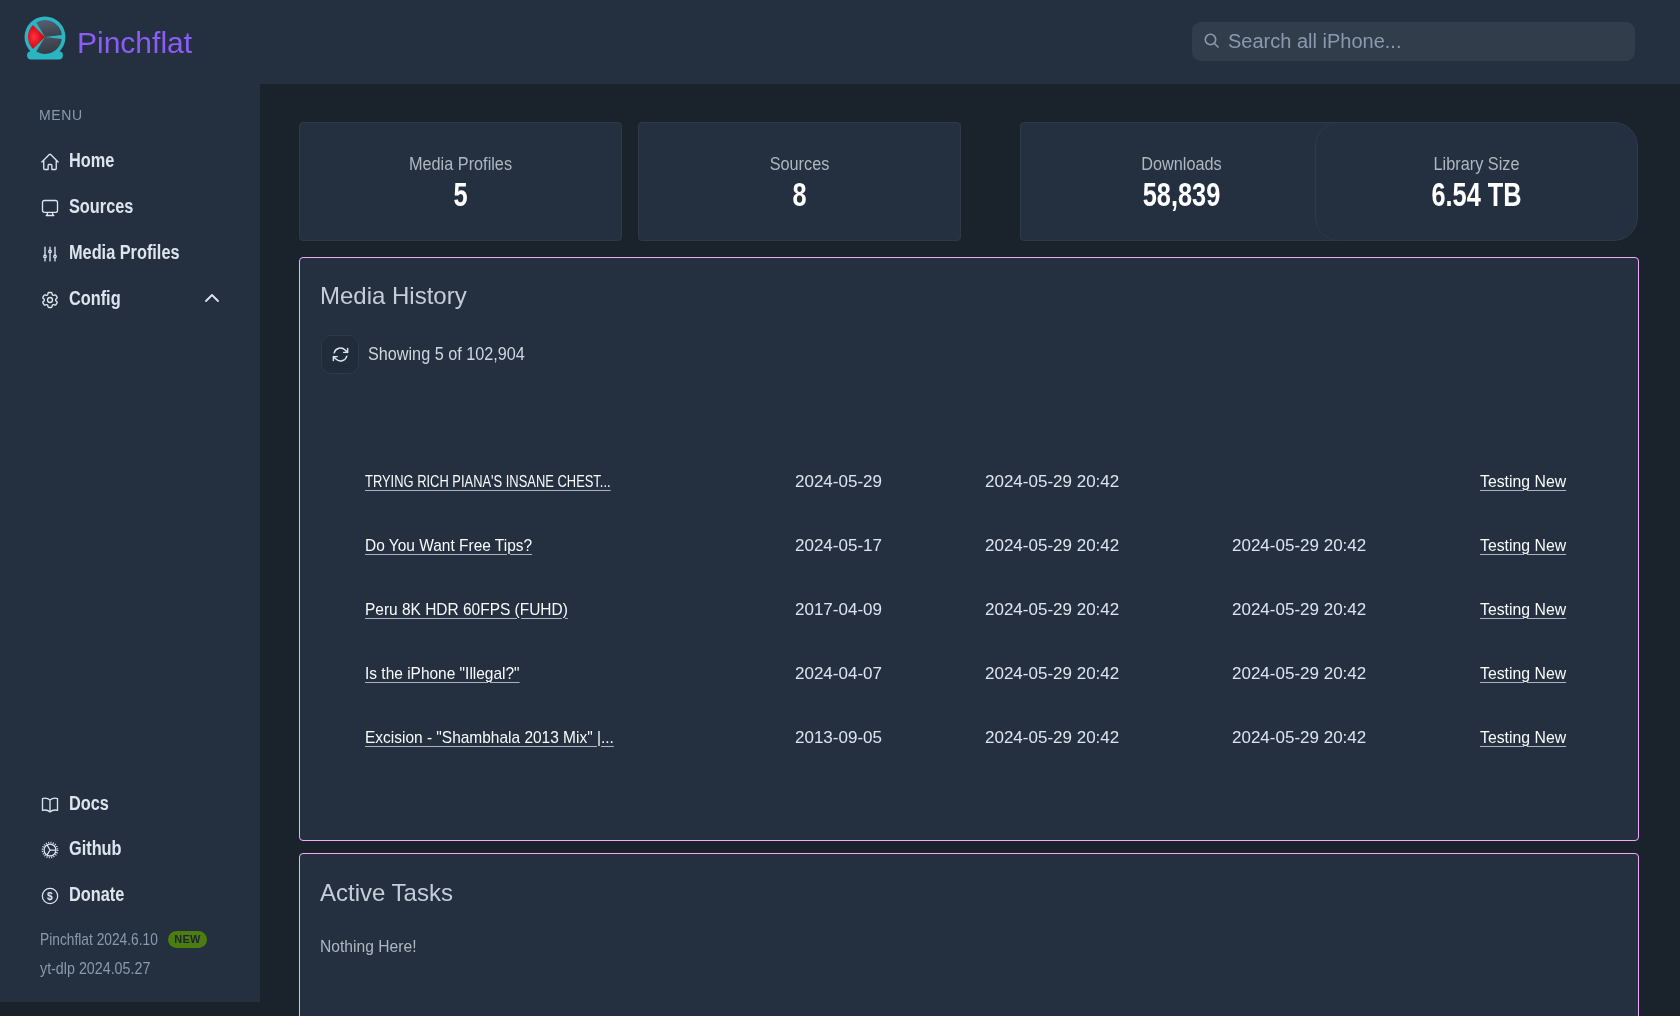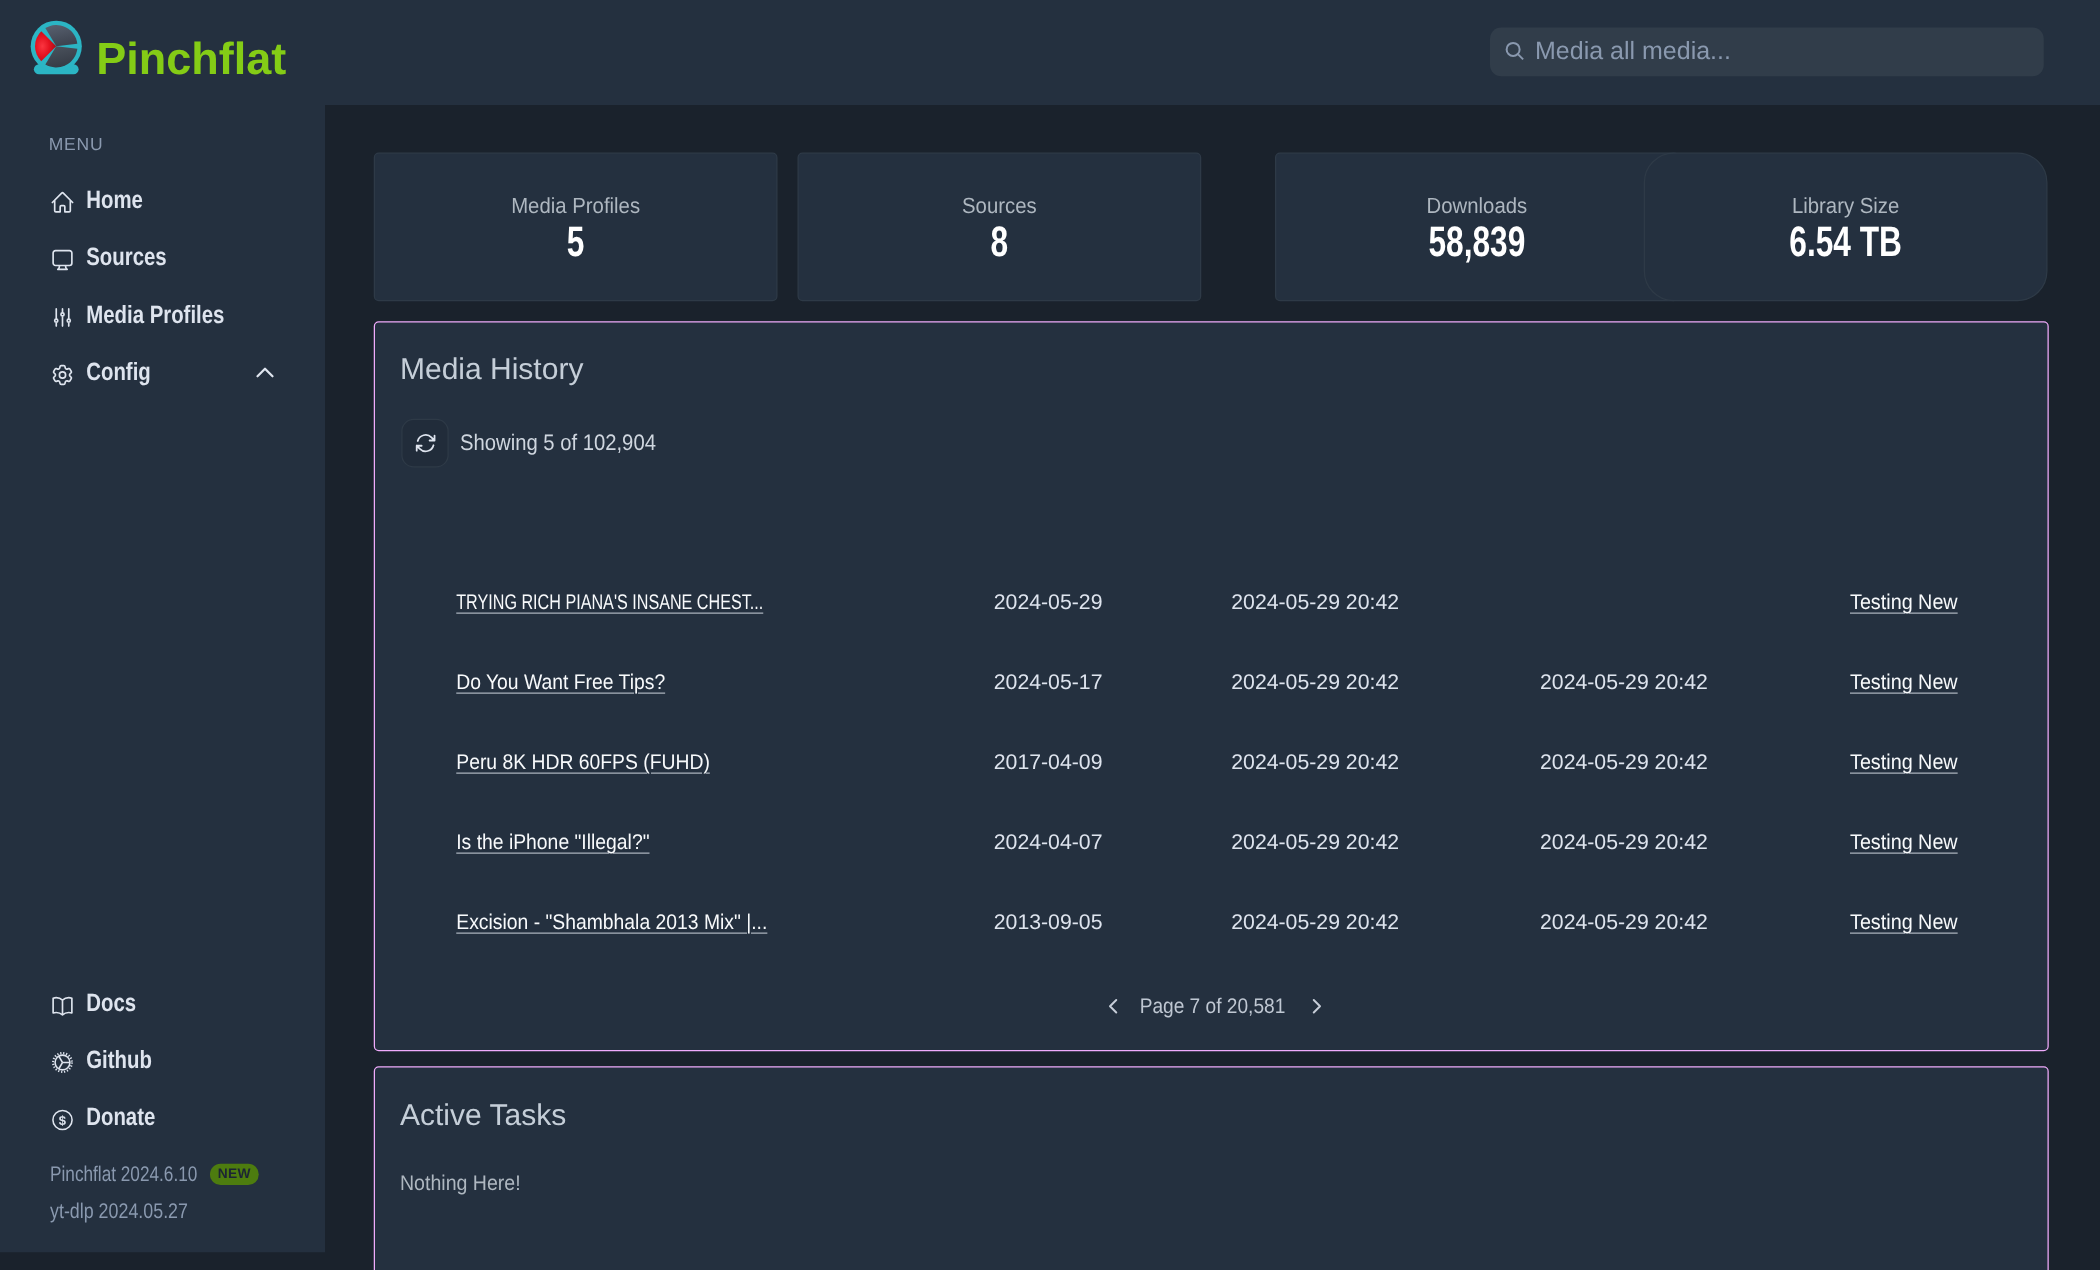--- a/index.html
+++ b/index.html
@@ -10,21 +10,21 @@
   
   #header { position:absolute; left:0; top:0; width:1680px; height:84px; background:#24303F; }
   #search { position:absolute; left:1192px; top:22px; width:443px; height:39px; background:#313D4A; border-radius:9px; }
   #search .ph { position:absolute; left:36px; top:0; line-height:39px; font-size:20px; color:#8A99AF; }
   #search svg { position:absolute; left:11px; top:10px; }
 
   
   #sidebar { position:absolute; left:0; top:0; width:260px; height:1002px; background:#24303F; }
   #sidebar-strip { position:absolute; left:0; top:1002px; width:260px; height:14px; background:#1A222C; }
   #logo { position:absolute; left:23px; top:16px; }
-  #logotext { position:absolute; left:77px; top:26px; font-size:36px; font-weight:bold; color:#84cc16; }
+  #logotext { position:absolute; left:77px; top:26px; font-size:30px; font-weight:normal; color:#8b5cf6; }
   .menu-label { position:absolute; left:39px; font-size:14px; font-weight:500; color:#8A99AF; letter-spacing:0.6px; }
   .mitem { position:absolute; left:40px; height:24px; color:#DEE4EE; }
   .mitem svg { position:absolute; left:0; top:3px; }
   .mitem span { position:absolute; left:29px; top:-1px; line-height:24px; font-size:20px; font-weight:bold; white-space:nowrap; transform:scaleX(0.815); transform-origin:0 0; }
   .ver { position:absolute; left:40px; font-size:17px; line-height:17px; color:#8A99AF; white-space:nowrap; transform-origin:0 0; }
   #newbadge { position:absolute; left:168px; top:931px; width:39px; height:17px; background:#4d7c0f; border-radius:9px; color:#1C2434; font-size:11px; font-weight:bold; text-align:center; line-height:17px; letter-spacing:0.3px; }
 
   
   .card { position:absolute; top:122px; width:323px; height:119px; background:#24303F; border:1px solid #2E3A47; border-radius:4px; text-align:center; }
   .card .lbl { margin-top:31px; font-size:17.5px; font-weight:500; color:#AEB7C0; transform:scaleX(0.93); }
@@ -61,21 +61,21 @@
   #nothing { position:absolute; left:20px; top:83px; font-size:17px; color:#AEB7C0; transform:scaleX(0.92); transform-origin:0 0; }
 </style>
 </head>
 <body>
   <div id="header"></div>
   <div id="search">
     <svg width="18" height="18" viewBox="0 0 18 18" fill="none" stroke="#8A99AF" stroke-width="1.6">
       <circle cx="7.5" cy="7.5" r="5.2"></circle>
       <line x1="11.5" y1="11.5" x2="15.5" y2="15.5"></line>
     </svg>
-    <div class="ph">Media all media...</div>
+    <div class="ph">Search all iPhone...</div>
   </div>
 
   <div id="sidebar"></div>
   <div id="sidebar-strip"></div>
 
   <svg id="logo" width="44" height="44" viewBox="0 0 42 43">
     <defs>
       <radialGradient id="redg" cx="35%" cy="50%" r="75%">
         <stop offset="0%" stop-color="#FB3540"></stop>
         <stop offset="45%" stop-color="#E4121F"></stop>
@@ -209,27 +209,18 @@
       <div class="td c5 s93"><a>Testing New</a></div>
     </div>
     <div class="trow" style="top:448px;">
       <div class="td c1 s91"><a>Excision - "Shambhala 2013 Mix" |...</a></div>
       <div class="td c2">2013-09-05</div>
       <div class="td c3">2024-05-29 20:42</div>
       <div class="td c4">2024-05-29 20:42</div>
       <div class="td c5 s93"><a>Testing New</a></div>
     </div>
 
-    <div id="pager">
-      <svg style="left:584px;" width="14" height="14" viewBox="0 0 14 14" fill="none" stroke="#C6CDD8" stroke-width="1.6" stroke-linecap="round" stroke-linejoin="round">
-        <polyline points="9,2 4,7 9,12"></polyline>
-      </svg>
-      <div class="txt">Page 7 of 20,581</div>
-      <svg style="left:746px;" width="14" height="14" viewBox="0 0 14 14" fill="none" stroke="#C6CDD8" stroke-width="1.6" stroke-linecap="round" stroke-linejoin="round">
-        <polyline points="5,2 10,7 5,12"></polyline>
-      </svg>
-    </div>
   </div>
 
   <div class="panel" id="at">
     <div class="ptitle" style="top:25px;">Active Tasks</div>
     <div id="nothing">Nothing Here!</div>
   </div>
 
 </body></html>

